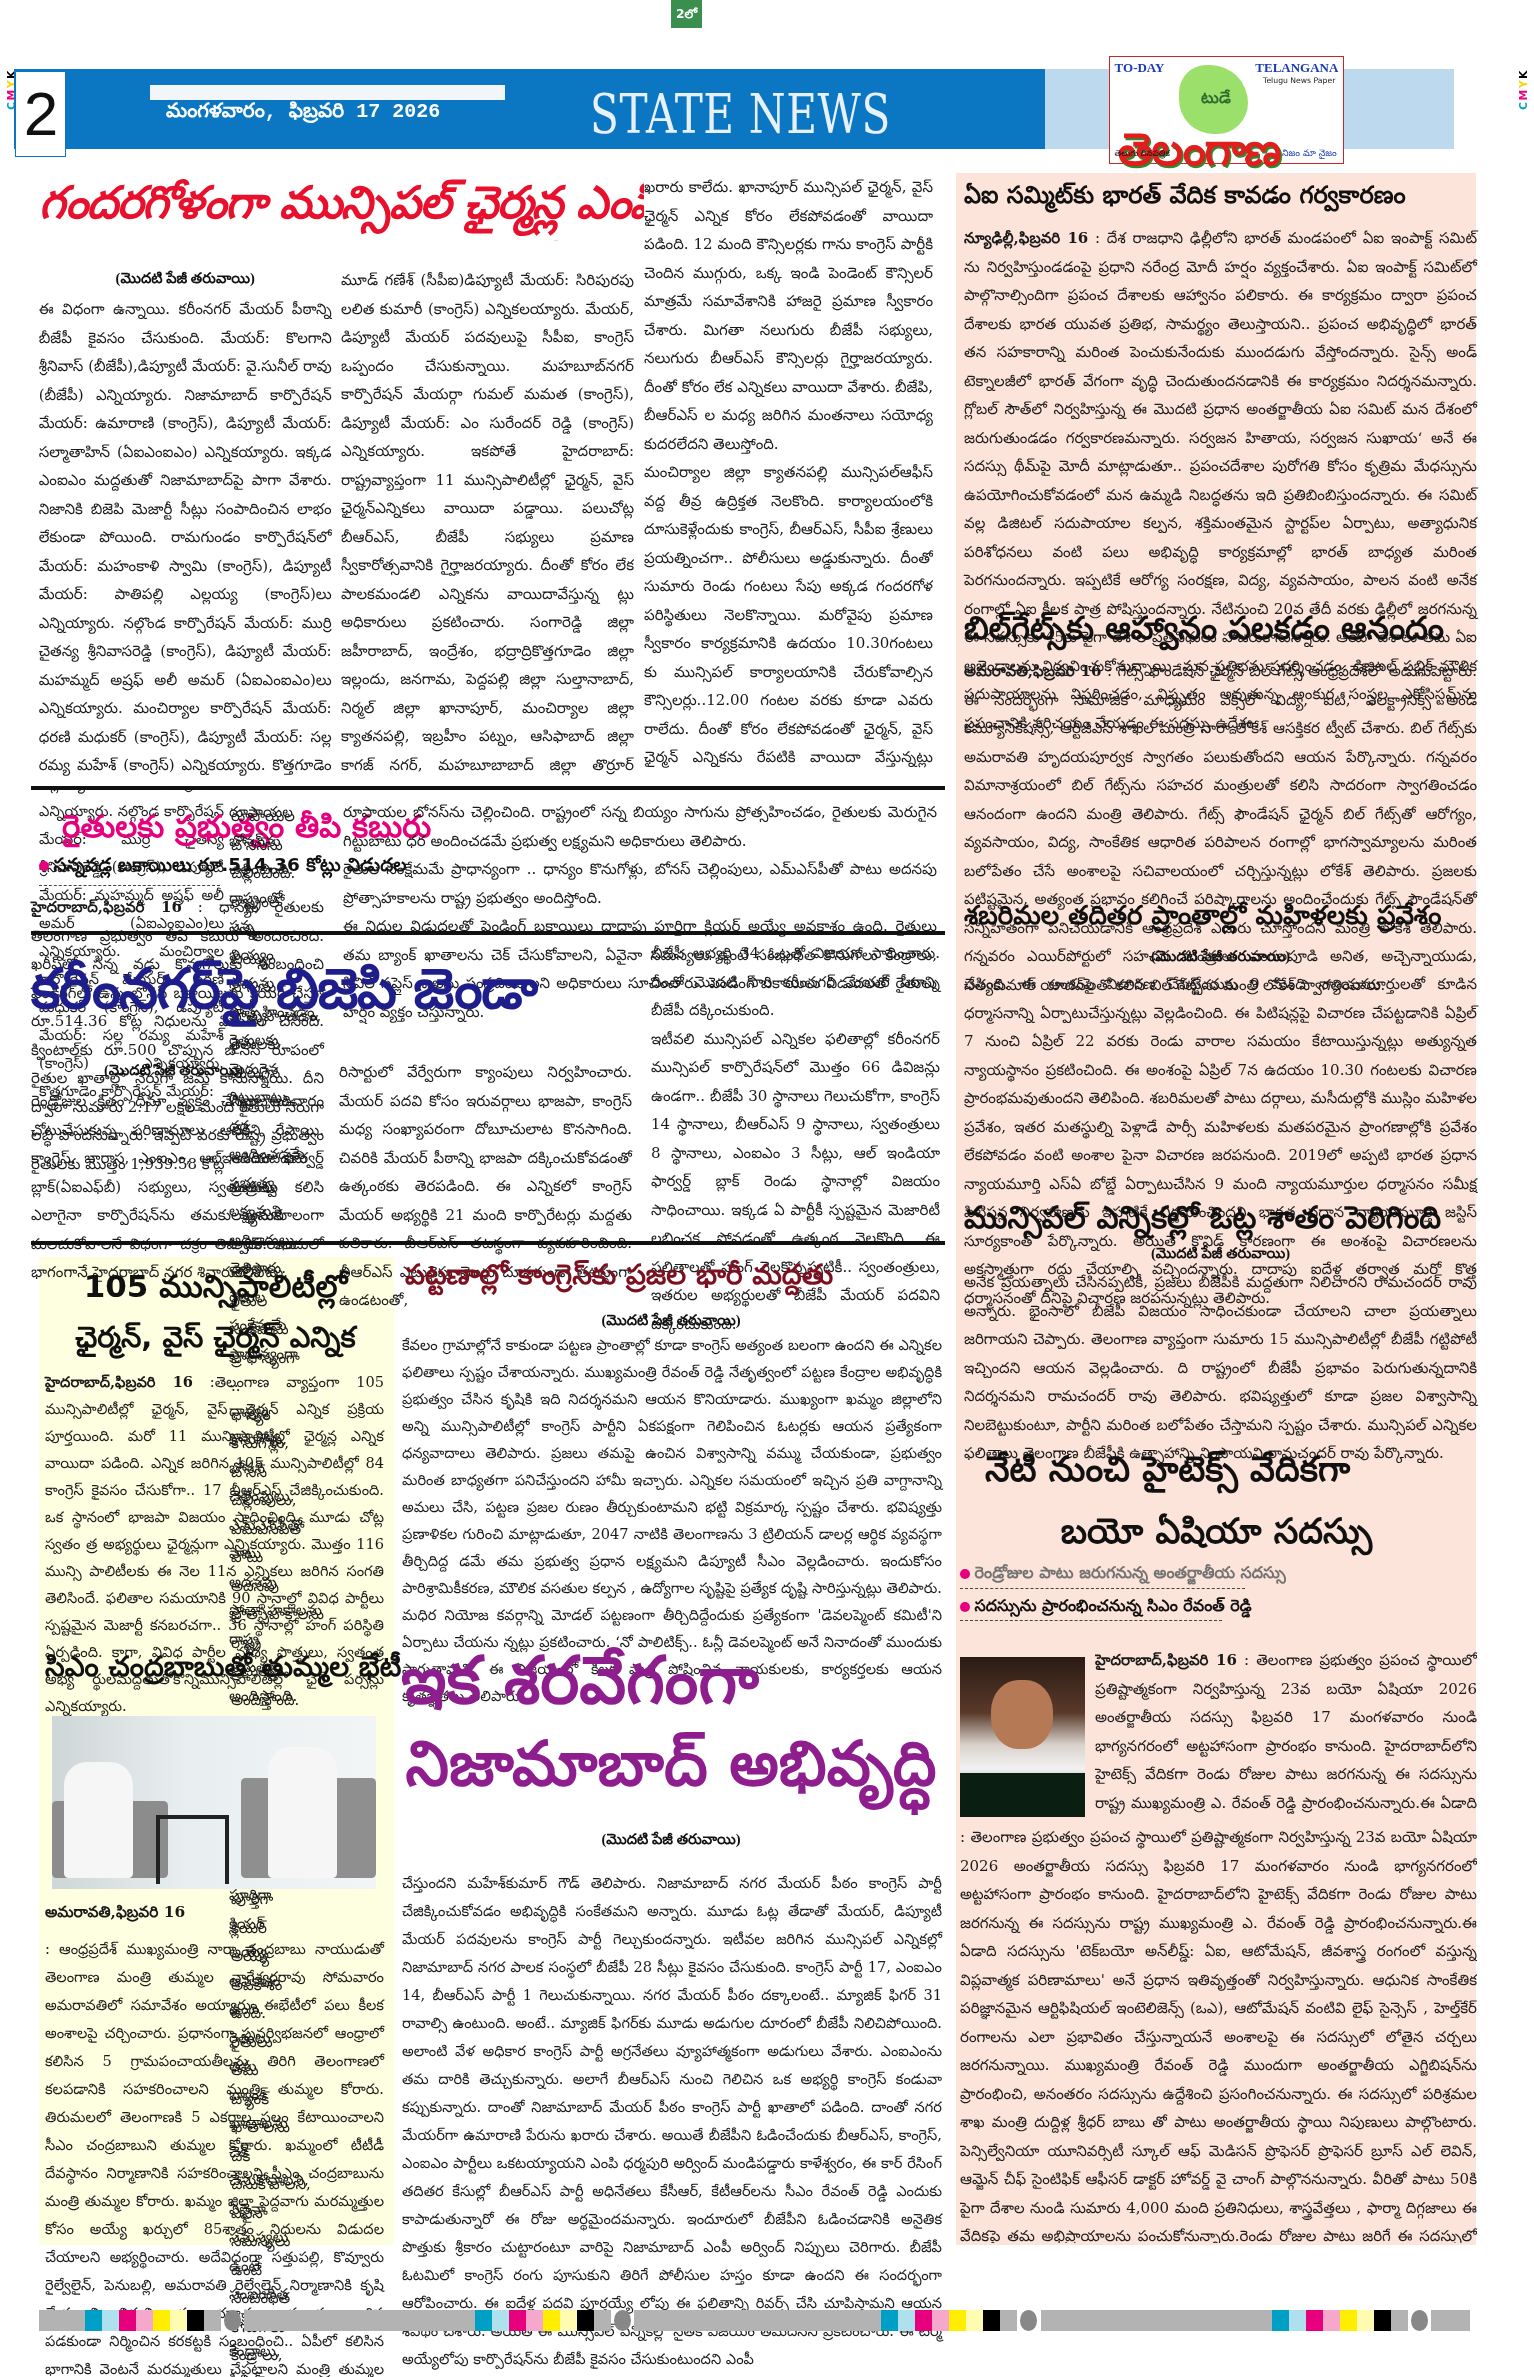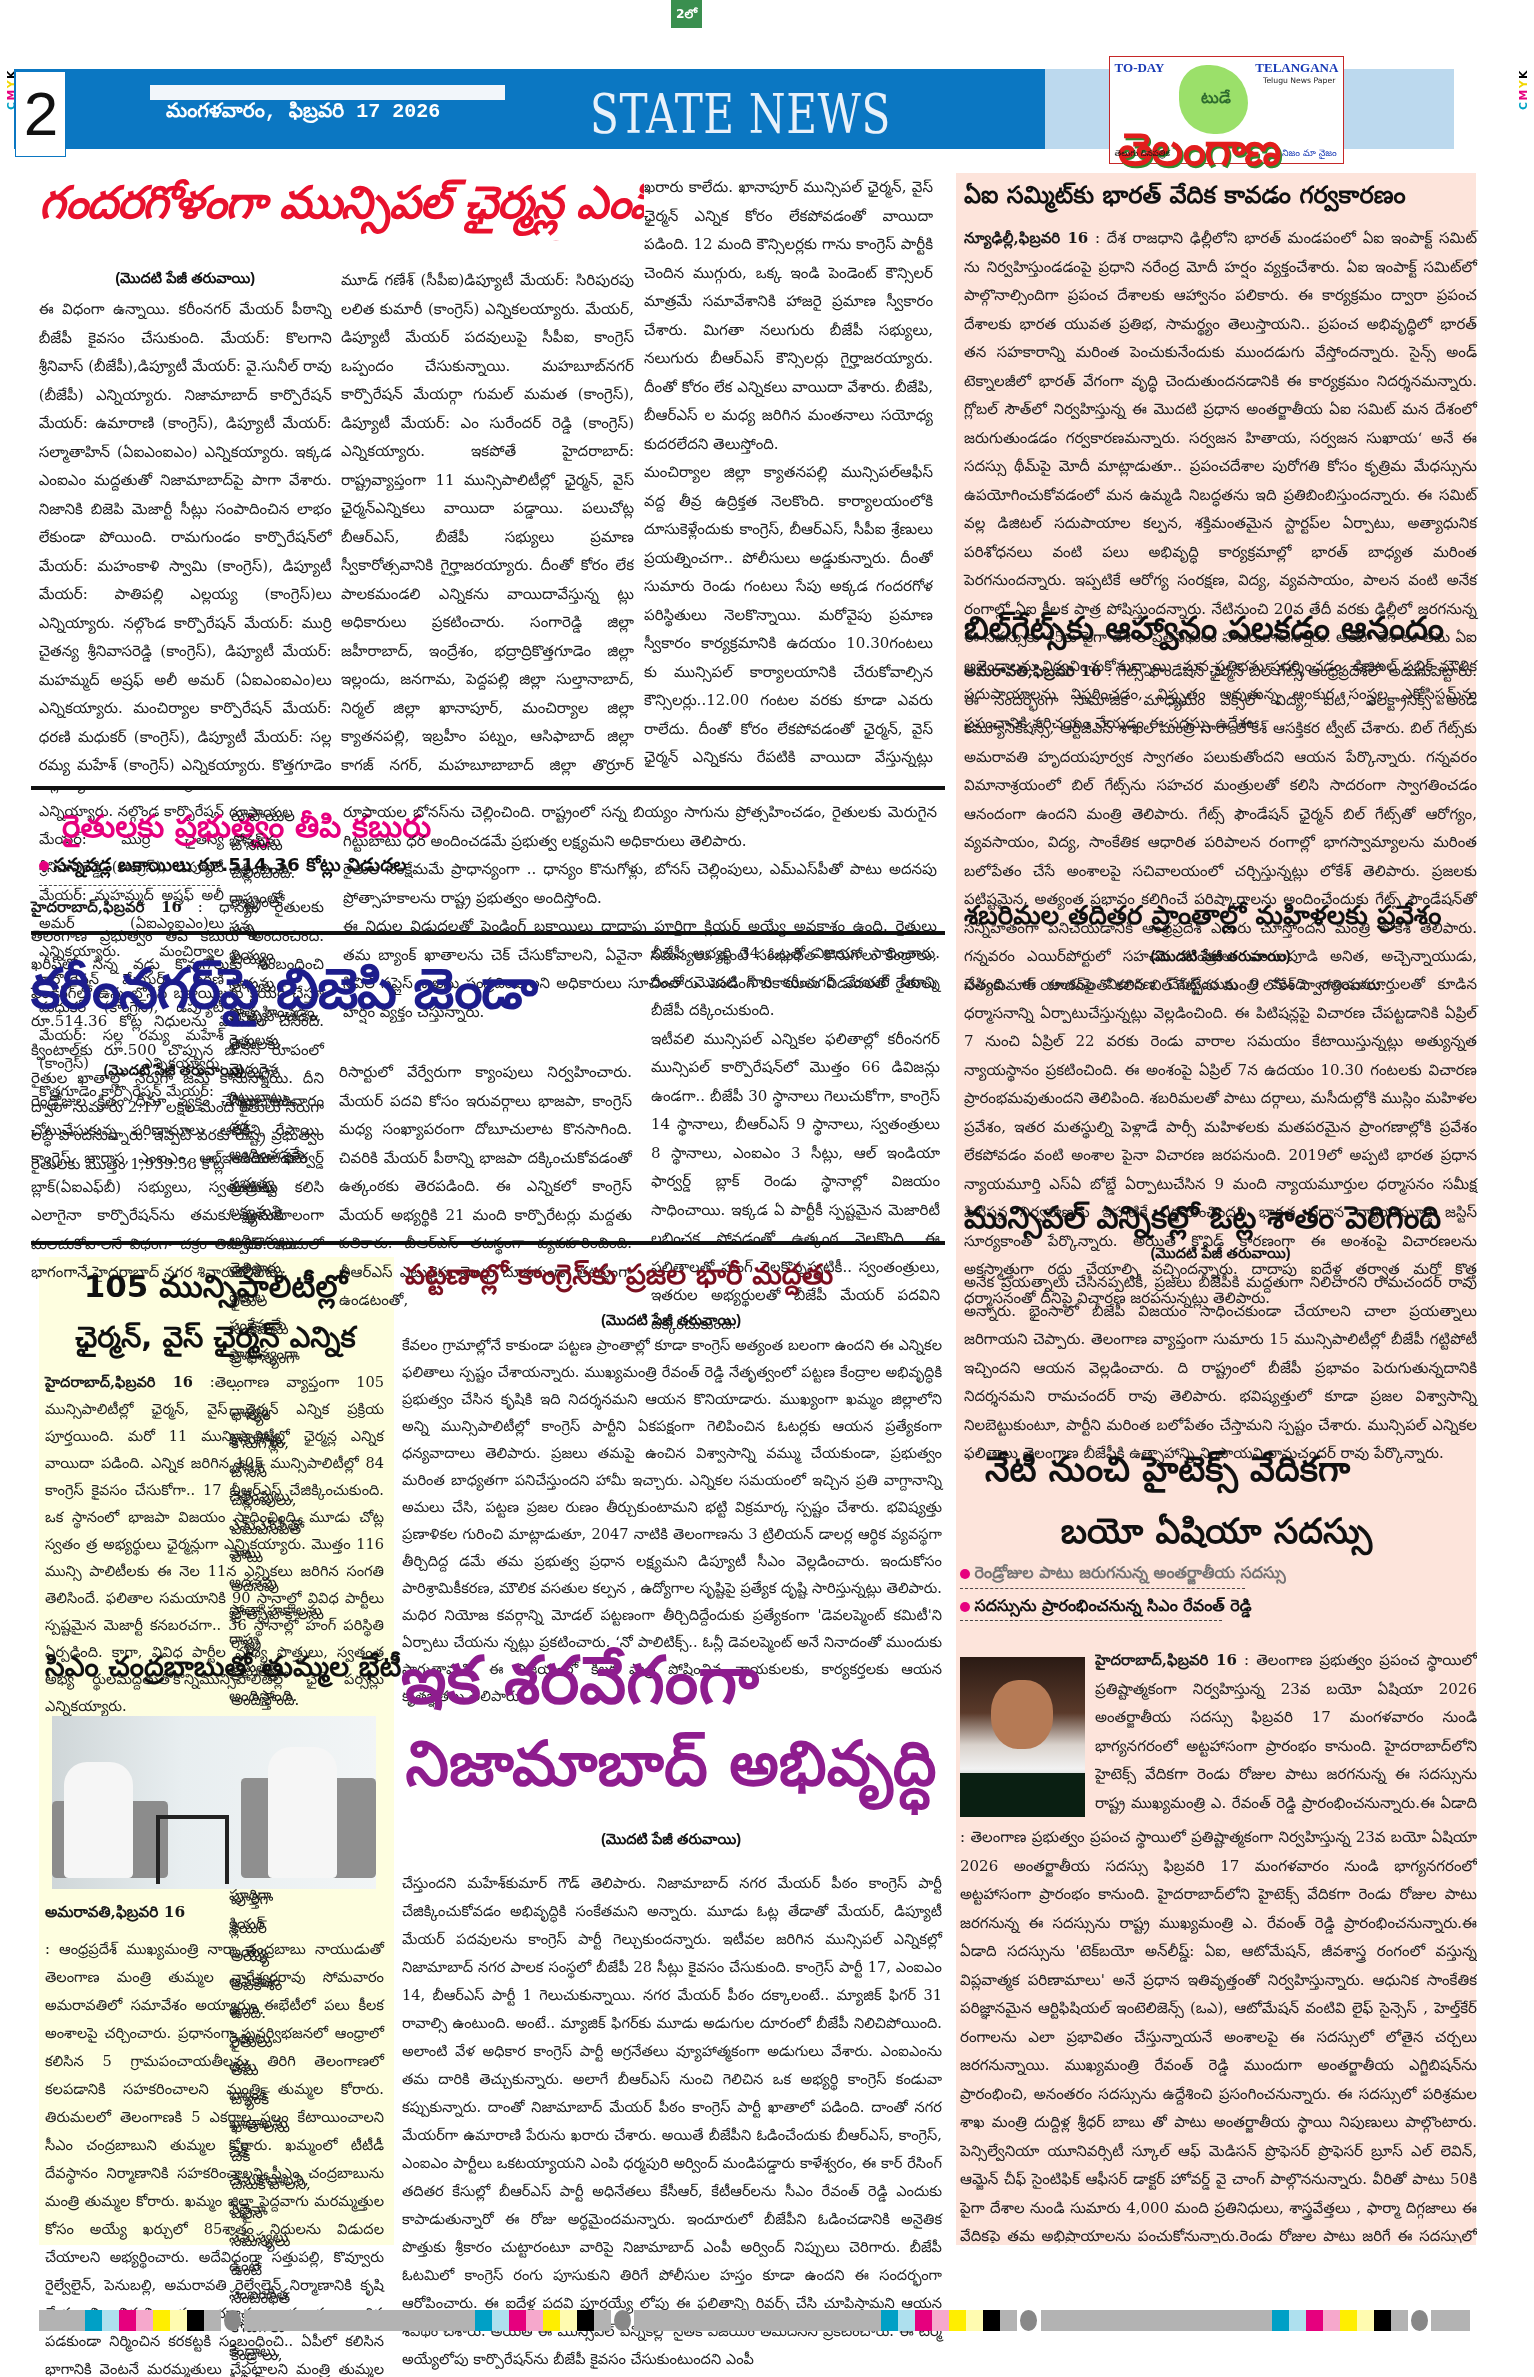--- a/index.html
+++ b/index.html
@@ -1,21 +1,21 @@
 <!DOCTYPE html>
 <html style="font-size:12.3px"><head>
 <meta charset="utf-8">
 <style>
   * { box-sizing: border-box; margin: 0; padding: 0; }
   html, body { width: 1534px; height: 2377px; background: #ffffff; overflow: hidden; }
   body { position: relative; font-family: "DejaVu Sans", sans-serif; color: #111; }
   .abs { position: absolute; }
   .body-text { font-family: "DejaVu Serif", serif; font-size: 15px; line-height: 28.5px; text-align: justify; color: #1a1a1a; }
   .hl { font-family: "DejaVu Sans", sans-serif; font-weight: bold; white-space: nowrap; }
-  .cont { font-family: Liberation Sans, sans-serif; font-size: 14.6px; text-align: center; font-weight: bold; }
+  .cont { font-family: Liberation Serif, serif; font-size: 14.6px; text-align: center; font-weight: bold; }
   .rule { position: absolute; background: #111; height: 3.9px; }
   .dateline { font-weight: bold; }
 
   
   #page-tab { left: 671px; top: 0; width: 31px; height: 28px; background: #3a8f4f; color: #fff; font-size: 12.3px; font-weight: bold; text-align: center; line-height: 28px; }
   #header-bar { left: 14px; top: 69px; width: 1440px; height: 80px; background: #bcd9ee; }
   #header-blue { left: 14px; top: 69px; width: 1031px; height: 80px; background: #0b77c2; }
   #page-num-box { left: 15.4px; top: 71px; width: 51px; height: 86px; background: #fff; border: 1.5px solid #0b77c2; font-family: "Liberation Sans", sans-serif; font-size: 62px; line-height: 83px; text-align: center; color: #111; }
   #header-white-strip { left: 150px; top: 85px; width: 355px; height: 15.4px; background: #f2f6fa; }
   #header-date { left: 166px; top: 100px; font-size: 20px; font-weight: bold; color: #fff; font-family: Liberation Mono, monospace; }

